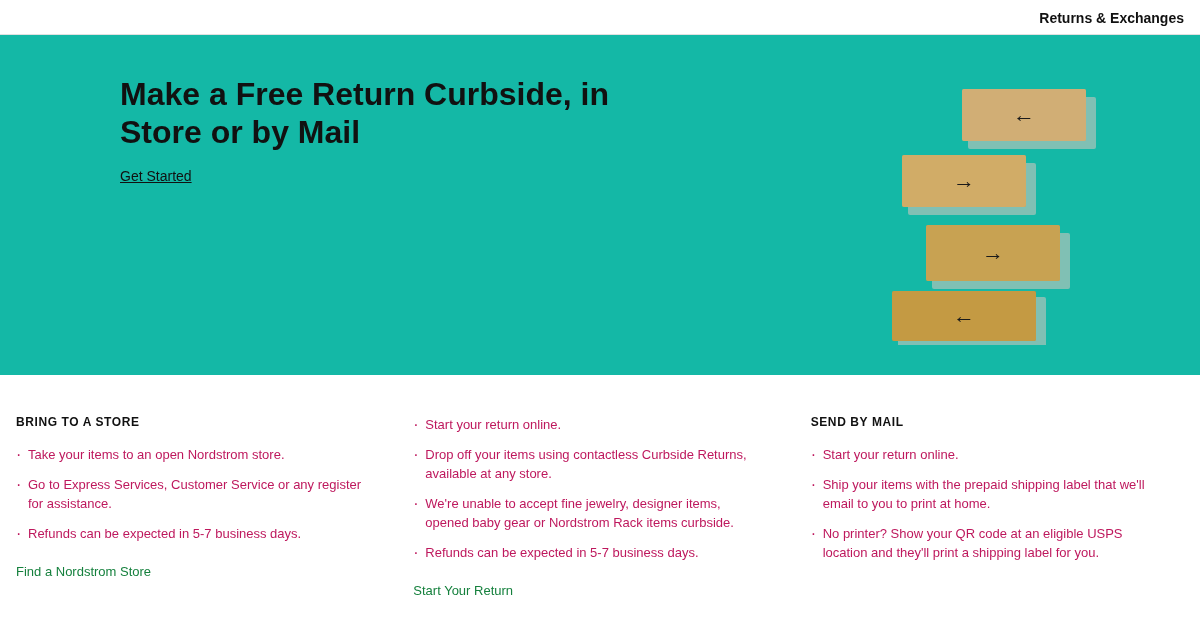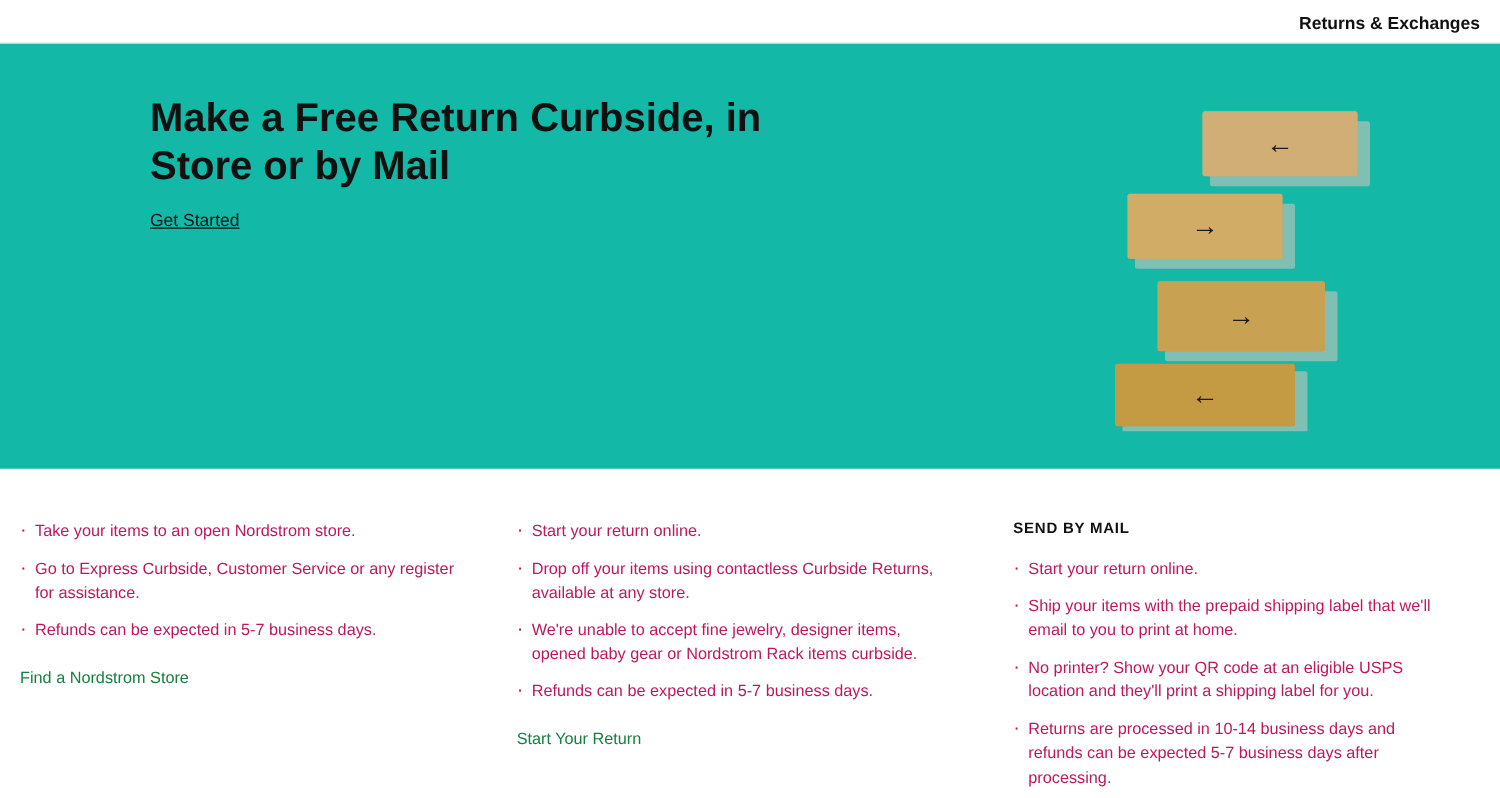--- a/index.html
+++ b/index.html
@@ -147,23 +147,24 @@
       <rect x="12" y="216" width="144" height="50" rx="2" fill="#b88c38"></rect>
       <rect x="12" y="216" width="144" height="50" rx="2" fill="#c9a048" opacity="0.7"></rect>
       <text x="84" y="248" text-anchor="middle" font-size="22" font-weight="900" fill="#1a1a1a">←</text>
     </svg>
   </div>
 </div>
 
 <div class="columns-section">
 
   <div class="column">
+    <div class="column-title">BRING TO A STORE</div>
     <ul class="bullet-list">
       <li>Take your items to an open Nordstrom store.</li>
-      <li>Go to Express Curbside, Customer Service or any register for assistance.</li>
+      <li>Go to Express Services, Customer Service or any register for assistance.</li>
       <li>Refunds can be expected in 5-7 business days.</li>
     </ul>
     <a class="col-link">Find a Nordstrom Store</a>
   </div>
 
   <div class="column">
     <ul class="bullet-list">
       <li>Start your return online.</li>
       <li>Drop off your items using contactless Curbside Returns, available at any store.</li>
       <li>We're unable to accept fine jewelry, designer items, opened baby gear or Nordstrom Rack items curbside.</li>
@@ -171,18 +172,17 @@
     </ul>
     <a class="col-link">Start Your Return</a>
   </div>
 
   <div class="column">
     <div class="column-title">SEND BY MAIL</div>
     <ul class="bullet-list">
       <li>Start your return online.</li>
       <li>Ship your items with the prepaid shipping label that we'll email to you to print at home.</li>
       <li>No printer? Show your QR code at an eligible USPS location and they'll print a shipping label for you.</li>
-      <li>Returns are processed in 10-14 business days and refunds can be expected 5-7 business days after processing.</li>
     </ul>
 
   </div>
 
 </div>
 
 </body></html>

